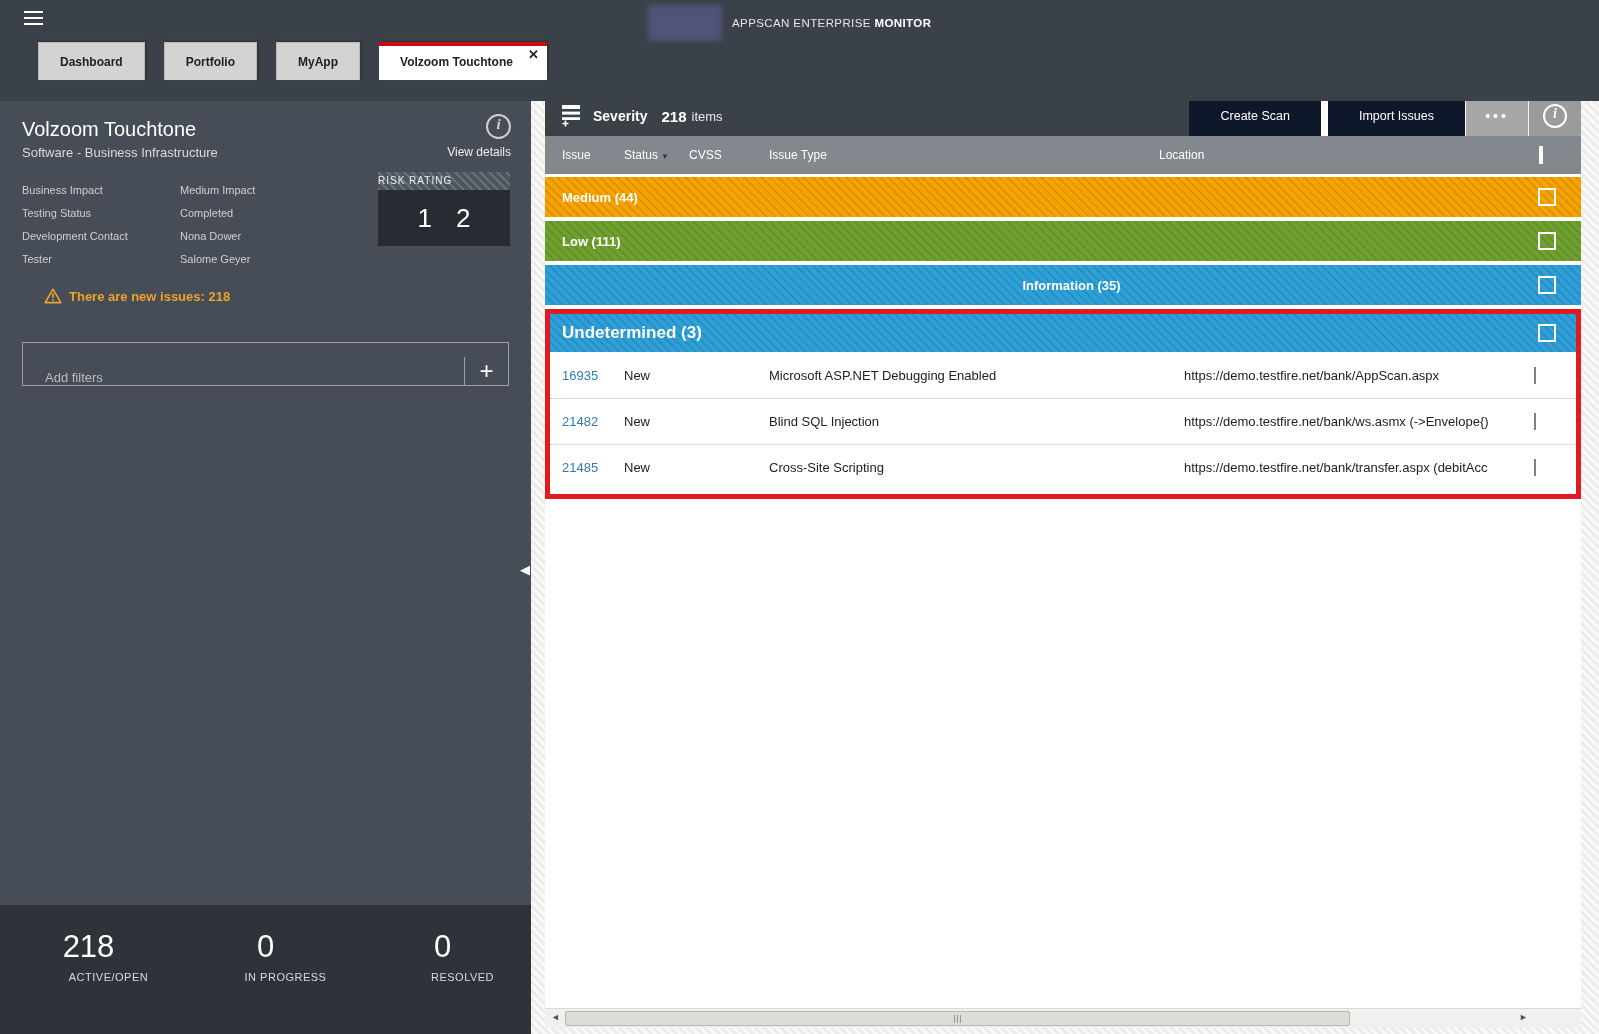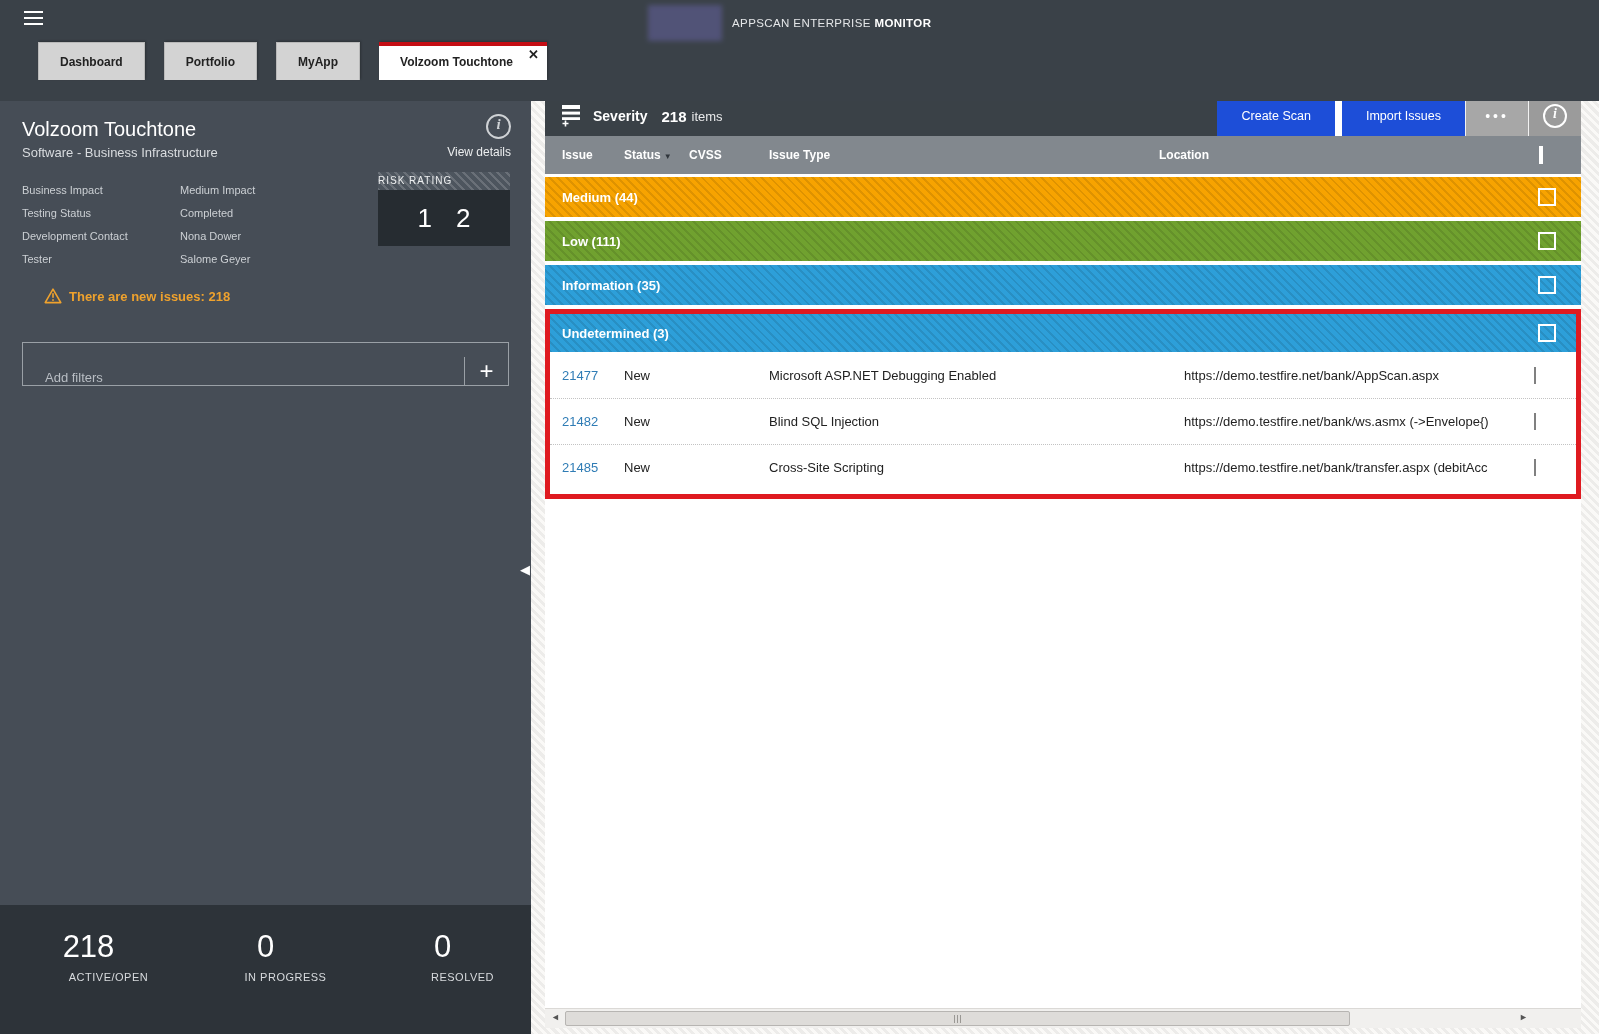--- a/index.html
+++ b/index.html
@@ -76,47 +76,47 @@
 
   .rp-header { height:40px; background:#3a4147; display:flex; align-items:stretch; flex:0 0 40px; }
   .rp-title-wrap { display:flex; align-items:center; }
   .rp-title-icon { margin-left:16px; }
   .rp-title { color:#fff; font-weight:bold; font-size:14px; margin-left:12px; }
   .rp-count { color:#fff; font-weight:bold; font-size:15px; margin-left:14px; }
   .rp-count-label { color:#e9eaeb; font-size:13px; margin-left:5px; }
   .rp-spacer { flex:1; }
   .rp-btn { display:flex; align-items:center; justify-content:center; font-size:12.5px; color:#fff;
     cursor:pointer; }
-  .btn-blue { background:#1d4ed8; padding:0 24px; }
+  .btn-blue { background:#0f172a; padding:0 31px; }
   .btn-blue + .btn-blue { border-left:7px solid #ffffff; }
   .btn-more { background:#a7a7a7; width:63px; letter-spacing:3px; font-size:14px; border-left:1px solid #f2f2f2; }
   .btn-info { background:#9b9b9b; width:53px; border-left:1px solid #f2f2f2; }
   .btn-info .circle-i { width:24px; height:24px; border:2px solid #fff; border-radius:50%; color:#fff;
     text-align:center; line-height:20px; font:italic bold 14px "Liberation Serif", serif; }
 
   .rp-colheader { height:38px; flex:0 0 38px; background:#82888e; display:grid;
     grid-template-columns:62px 65px 80px 390px 1fr 42px; align-items:center; padding-left:17px;
-    color:#fff; font-weight:bold; font-size:12px; }
+    color:#fff; font-weight:normal; font-size:12px; }
   .sort-arrow { font-size:8px; color:#2f353b; margin-left:3px; }
 
   .rp-rows { flex:1 1 auto; background:#fff; overflow:hidden; padding-top:3px; }
 
   .sev-row { height:40px; margin-bottom:4px; display:flex; align-items:center; padding-left:17px;
     color:#fff; font-weight:bold; font-size:13px; position:relative; cursor:pointer;
     background-image:repeating-linear-gradient(45deg,rgba(0,0,0,.10) 0 2px,transparent 2px 6px); }
   .sev-high { background-color:#c0161f; }
   .sev-medium { background-color:#f7a300; }
   .sev-low { background-color:#70a12f; }
-  .sev-info { background-color:#2d9fd9; }
+  .sev-info { background-color:#2d9fd9;justify-content:center; }
   .cb-white { position:absolute; right:25px; width:18px; height:18px; border:2px solid #fff; cursor:pointer; }
   .rp-colheader .cb-white { position:static; justify-self:start; }
 
   .undet-box { border:5px solid #df1a20; margin-top:2px; padding-bottom:4px; background:#fff; }
   .undet-header { height:38px; display:flex; align-items:center; padding-left:12px; color:#fff;
-    font-weight:bold; font-size:13px; position:relative; cursor:pointer; background-color:#2d9fd9;
+    font-weight:bold; font-size:17px; position:relative; cursor:pointer; background-color:#2d9fd9;
     background-image:repeating-linear-gradient(45deg,rgba(0,0,0,.10) 0 2px,transparent 2px 6px); }
   .undet-header .cb-white { right:20px; }
 
   .issue-row { height:46px; display:grid; grid-template-columns:62px 65px 80px 390px 1fr 42px;
     align-items:center; padding-left:12px; font-size:13px; color:#222; background:#fff; cursor:pointer; }
   .issue-row + .issue-row { border-top:1px dotted #c3c3c3; }
   .issue-link { color:#2f7cb5; cursor:pointer; }
   .loc-cell { white-space:nowrap; overflow:hidden;padding-left:25px; }
   .cb-gray { width:16px; height:16px; border:1px solid #808080; background:#fff; cursor:pointer; }
 
@@ -262,21 +262,21 @@
       <span class="cb-white"></span>
     </div>
 
     <div class="undet-box">
       <div class="undet-header">
         <span>Undetermined (3)</span>
         <span class="cb-white"></span>
       </div>
 
       <div class="issue-row">
-        <div class="issue-link">21477</div>
+        <div class="issue-link">16935</div>
         <div>New</div>
         <div></div>
         <div>Microsoft ASP.NET Debugging Enabled</div>
         <div class="loc-cell">https://demo.testfire.net/bank/AppScan.aspx</div>
         <div><span class="cb-gray"></span></div>
       </div>
 
       <div class="issue-row">
         <div class="issue-link">21482</div>
         <div>New</div>

